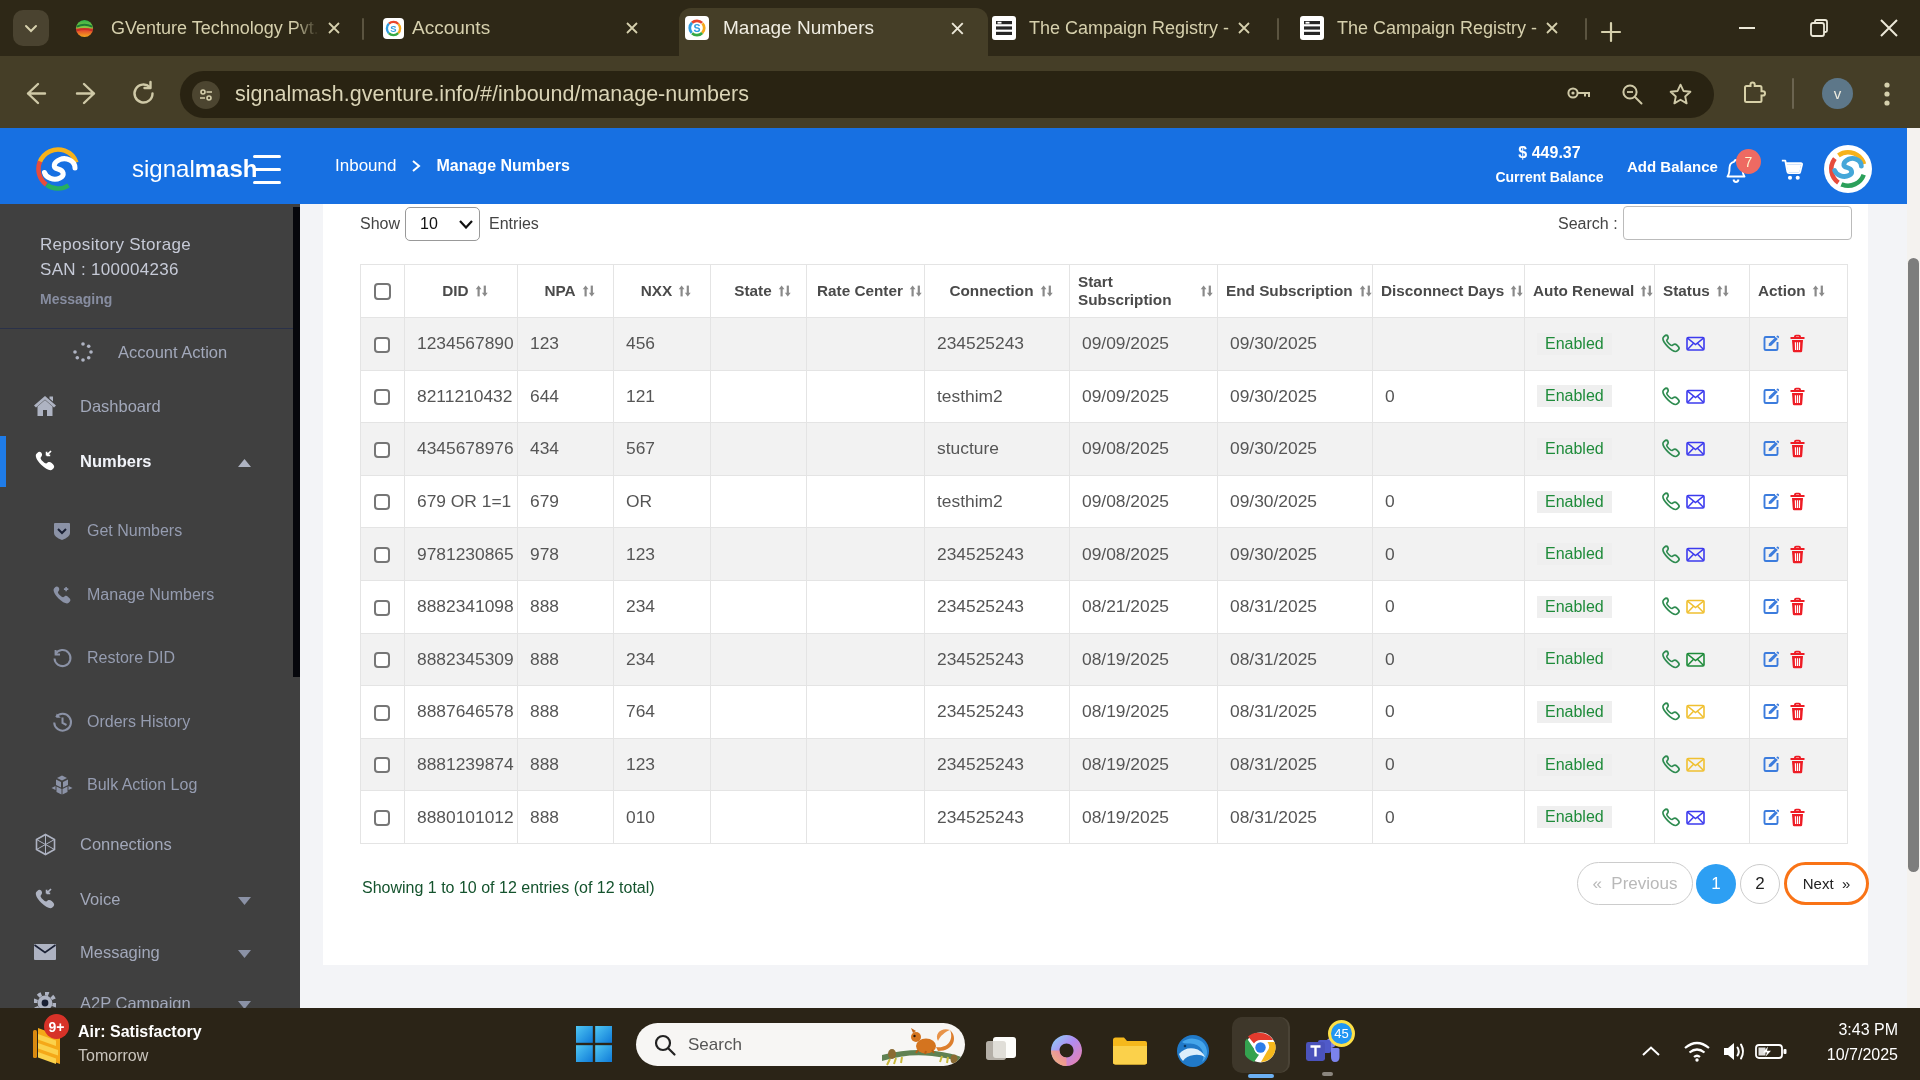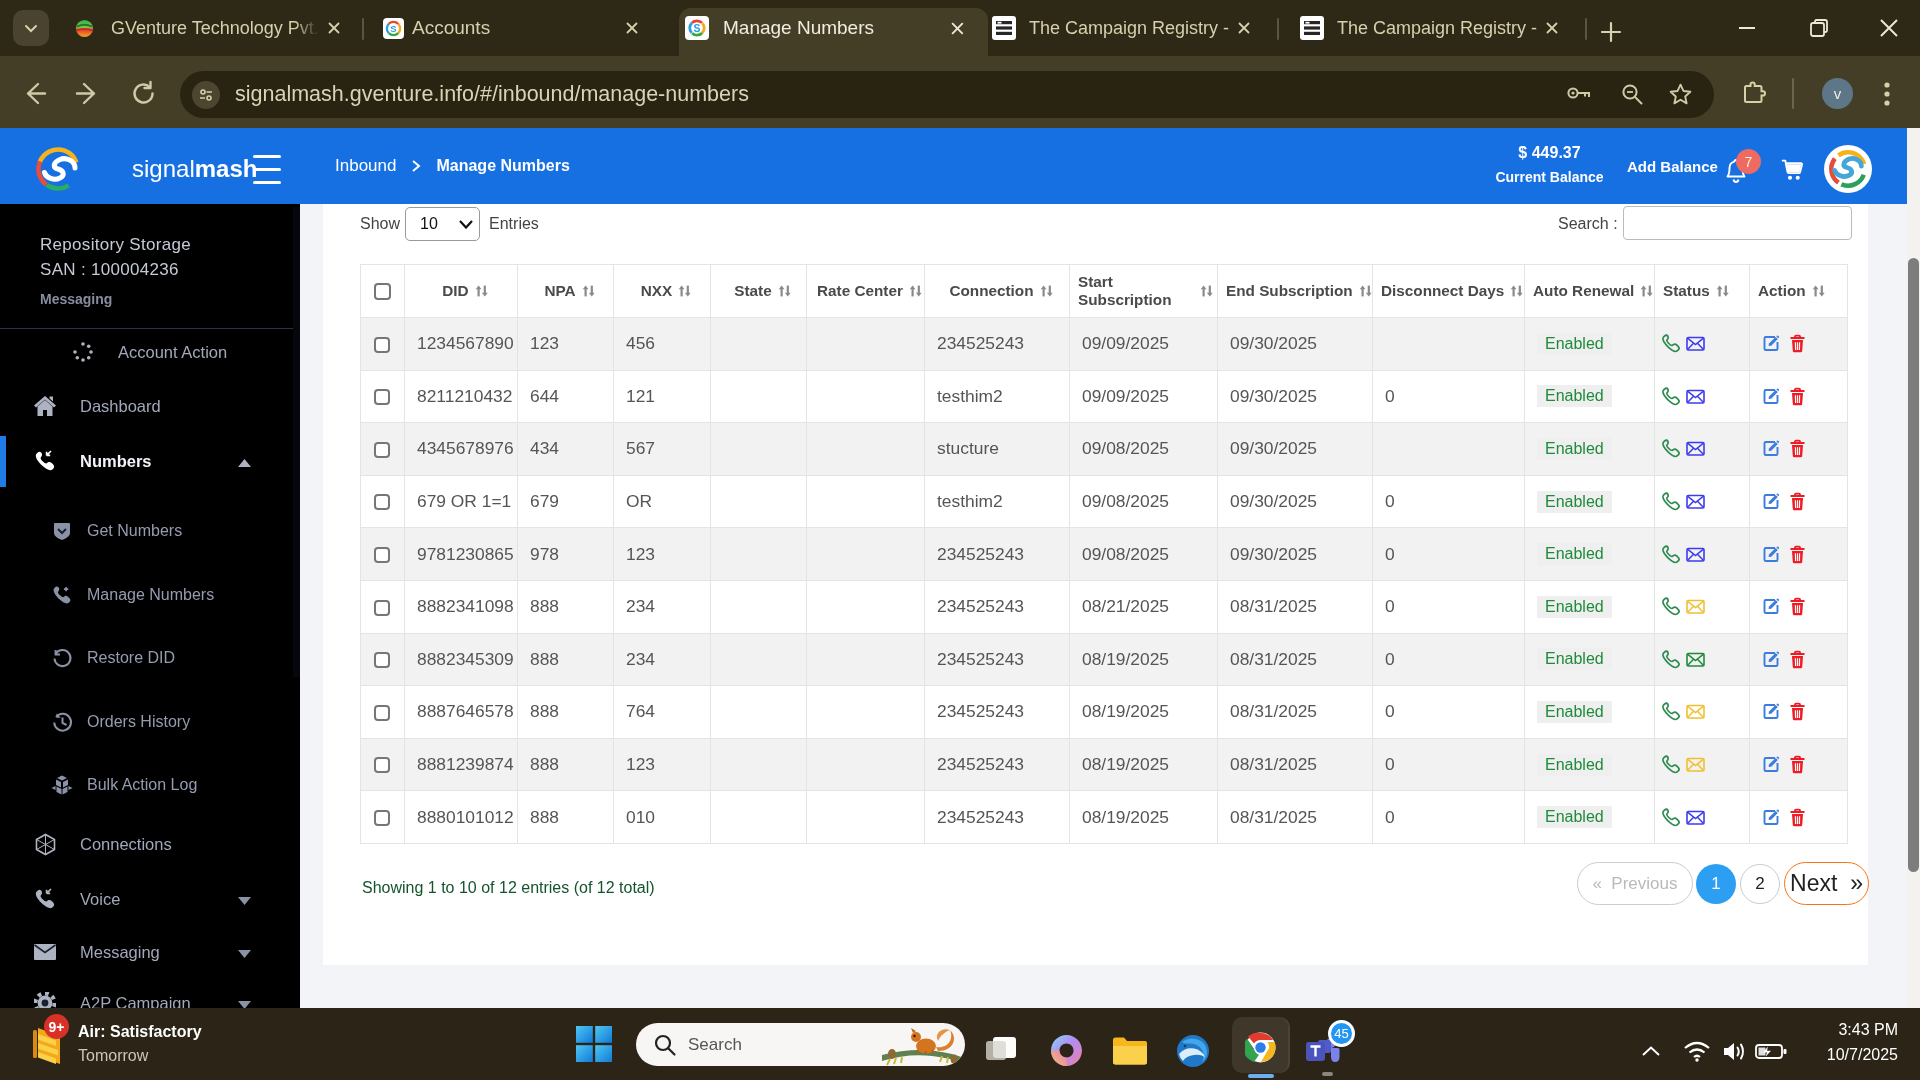--- a/index.html
+++ b/index.html
@@ -19,21 +19,21 @@
 .sep { position:absolute; top:18px; width:2px; height:22px; background:#5b5440; border-radius:1px; }
 .winbtn { position:absolute; top:0; height:56px; width:46px; display:flex; align-items:center; justify-content:center; color:#ece8d8; }
 
 .pill { position:absolute; left:180px; top:15px; width:1534px; height:47px; border-radius:24px; background:#292312; }
 .urltext { position:absolute; left:235px; top:0; height:47px; line-height:47px; color:#dad4b6; font-size:21.5px; }
 
 
 #appheader { position:absolute; left:0; top:128px; width:1907px; height:76px; background:#1770e2; color:#fff; }
 
 
-#sidebar { position:absolute; left:0; top:204px; width:300px; height:804px; background:#000000; }
+#sidebar { position:absolute; left:0; top:204px; width:300px; height:804px; background:#404040; }
 .mitem { position:absolute; left:0; width:300px; height:40px; display:flex; align-items:center; color:#a2a8ba; font-size:16.5px; }
 .sub { color:#959cb0; font-size:16px; }
 .mitem .mic { position:absolute; left:33px; width:24px; display:flex; justify-content:center; }
 .mitem .mlb { position:absolute; left:80px; }
 .mitem .mcar { position:absolute; left:238px; }
 .sub .mic { left:50px; }
 .sub .mlb { left:87px; }
 
 
 #content { position:absolute; left:300px; top:204px; width:1607px; height:804px; background:#f3f4f7; }
@@ -806,21 +806,21 @@
               <use href="#trash"></use>
             </svg></td>
       </tr>
     </tbody>
   </table>
 
   <div class="abs" style="left:62px;top:664px;height:40px;display:flex;align-items:center;font-size:16px;color:#14532d;">Showing 1 to 10 of 12 entries (of 12 total)</div>
   <div class="abs" style="left:1277px;top:658px;width:116px;height:43px;border:1px solid #ccc;border-radius:22px;display:flex;align-items:center;justify-content:center;font-size:17px;color:#b9b9b9;">«&nbsp;&nbsp;Previous</div>
   <div class="abs" style="left:1396px;top:660px;width:40px;height:40px;border-radius:50%;background:#2d9ff3;color:#fff;display:flex;align-items:center;justify-content:center;font-size:17px;">1</div>
   <div class="abs" style="left:1440px;top:660px;width:40px;height:40px;border-radius:50%;background:#fff;border:1px solid #ccc;color:#222;display:flex;align-items:center;justify-content:center;font-size:17px;">2</div>
-  <div class="abs" style="left:1484px;top:658px;width:85px;height:43px;border:1px solid #f97316;border-radius:22px;display:flex;align-items:center;justify-content:center;font-size:23px;color:#222;">Next&nbsp;&nbsp;»</div>
+  <div class="abs" style="left:1484px;top:658px;width:85px;height:43px;border:3px solid #f97316;border-radius:22px;display:flex;align-items:center;justify-content:center;font-size:15px;color:#222;">Next&nbsp;&nbsp;»</div>
 </div>
 <div id="pgsb">
     <div class="thumb"></div>
   </div>
 <div id="taskbar">
 
   <svg class="abs" style="left:30px;top:14px;" width="38" height="44" viewBox="0 0 38 44">
     <path d="M8 6 L30 14 L30 42 L8 34 Z" fill="#f5a818"></path>
     <path d="M8 12 L26 18.5 L26 24 L8 17.5 Z" fill="#fbd14b"></path>
     <path d="M8 21 L28 28 L28 33.5 L8 26.5 Z" fill="#fbd14b"></path>
@@ -907,21 +907,21 @@
   </svg>
   <div class="abs" style="left:1248px;top:66px;width:26px;height:3.5px;border-radius:2px;background:#6cb0f3;"></div>
 
   <svg class="abs" style="left:1306px;top:27px;" width="34" height="32" viewBox="0 0 34 32">
     <circle cx="25" cy="8" r="5" fill="#7b83eb"></circle>
     <rect x="12" y="5" width="13" height="13" rx="2" fill="#505ac9"></rect>
     <path d="M25 13 L32 13 Q33.5 13 33.5 14.5 L33.5 22 Q33.5 27 29 27 Q25 27 25 22 Z" fill="#7b83eb"></path>
     <rect x="0" y="7" width="19" height="19" rx="2.4" fill="#4b53bc"></rect>
     <path d="M4.5 11.5 L14.5 11.5 M9.5 11.5 L9.5 21.5" stroke="#fff" stroke-width="2.4" fill="none"></path>
   </svg>
-  <div class="abs" style="left:1328px;top:12px;width:27px;height:27px;border-radius:50%;background:#2196f3;border:3px solid #ffffff;color:#fff;font-size:13px;display:flex;align-items:center;justify-content:center;">45</div>
+  <div class="abs" style="left:1328px;top:12px;width:27px;height:27px;border-radius:50%;background:#2196f3;border:3px solid #fde047;color:#fff;font-size:13px;display:flex;align-items:center;justify-content:center;">45</div>
   <div class="abs" style="left:1322px;top:64px;width:11px;height:4px;border-radius:2px;background:#8b867e;"></div>
 
   <svg class="abs" style="left:1640px;top:36px;" width="22" height="14" viewBox="0 0 22 14">
       <path d="M3 11 L11 3.5 L19 11" stroke="#fff" stroke-width="2" fill="none"></path>
     </svg>
   <svg class="abs" style="left:1683px;top:33px;" width="28" height="21" viewBox="0 0 28 21">
       <path d="M2 7 Q14 -3 26 7" stroke="#fff" stroke-width="2.2" fill="none"></path>
       <path d="M6.5 11.5 Q14 5.5 21.5 11.5" stroke="#fff" stroke-width="2.2" fill="none"></path>
       <path d="M11 16 Q14 13.5 17 16" stroke="#fff" stroke-width="2.2" fill="none"></path>
       <circle cx="14" cy="19" r="1.7" fill="#fff"></circle>

